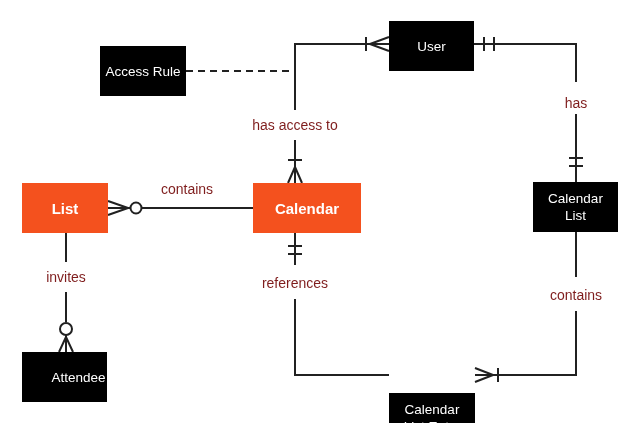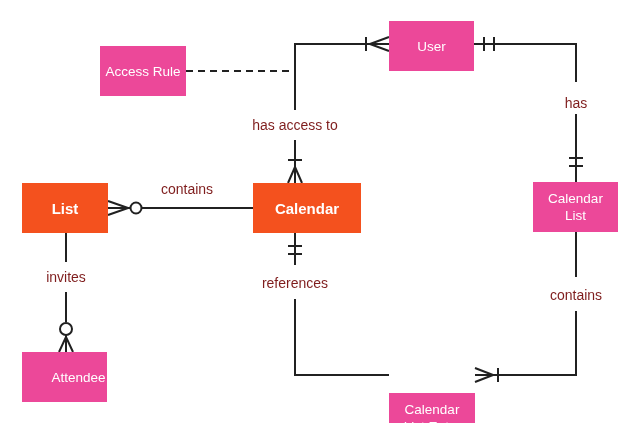--- a/index.html
+++ b/index.html
@@ -15,21 +15,21 @@
     position:absolute;
     width:86px;height:50px;
     display:flex;align-items:center;justify-content:center;
     text-align:center;
     color:#ffffff;
     box-sizing:border-box;
     padding:2px 4px;
     line-height:17px;
   }
   .entity.orange{background:#F4511E;font-weight:700;font-size:15px;}
-  .entity.green{background:#ec4899;font-weight:400;font-size:13.5px;}
+  .entity.green{background:#000000;font-weight:400;font-size:13.5px;}
   .rel-label{
     position:absolute;
     transform:translate(-50%,-50%);
     font-size:14px;
     color:#7f1d1d;
     white-space:nowrap;
     background:#ffffff;
     padding:0 2px;
   }
 </style>

